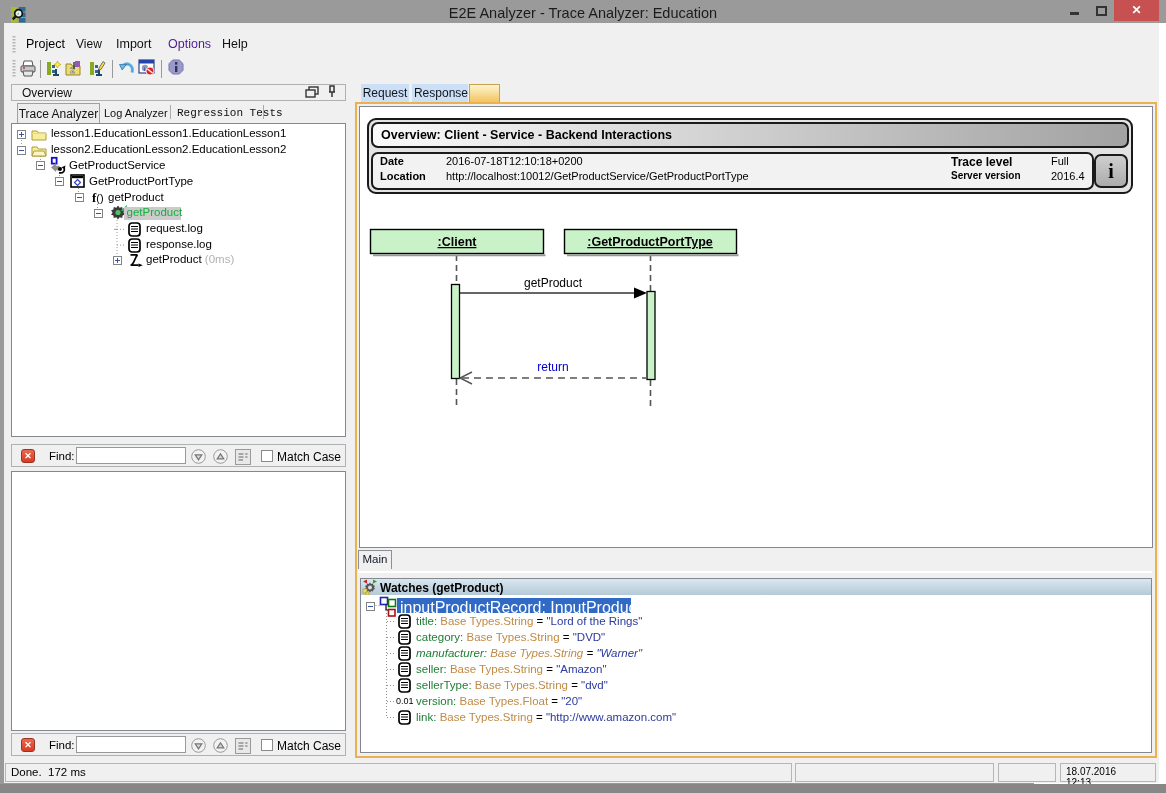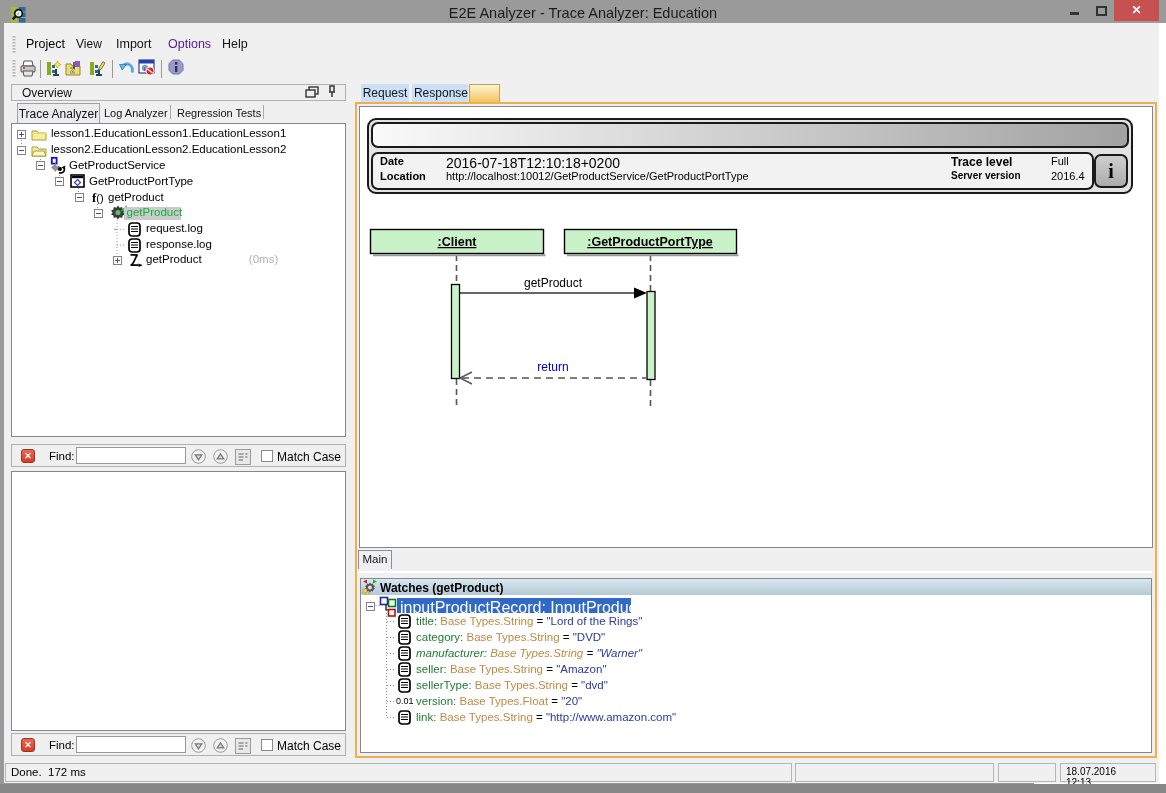--- a/index.html
+++ b/index.html
@@ -107,21 +107,21 @@
       <rect x="4" y="1" width="9" height="7" fill="none" stroke="#333" stroke-width="1.4"></rect>
       <rect x="1" y="4" width="9" height="7" fill="#f0f0f0" stroke="#333" stroke-width="1.4"></rect>
     </svg>
   <svg class="abs" style="left:326px;top:85px;" width="12" height="14">
       <path d="M4 1 L8 1 L8 7 L4 7 Z M3 7 L9 7 M6 7 L6 12" fill="none" stroke="#333" stroke-width="1.5"></path>
     </svg>
 
   <div class="abs" style="left:17px;top:103px;width:83px;height:20px;background:#ececec;border:1px solid #9aa0a6;border-bottom:none;text-align:center;font-size:12px;color:#111;padding-top:3px;z-index:3;">Trace Analyzer</div>
   <div class="abs" style="left:104px;top:107px;font-size:11px;color:#111;">Log Analyzer</div>
   <div class="abs" style="left:170px;top:105px;width:1px;height:14px;background:#aaa;"></div>
-  <div class="abs" style="left:177px;top:107px;font-size:11px;color:#111;">Regression Tests</div>
+  <div class="abs" style="left:177px;top:107px;font-size:11px;color:#111;font-family:Liberation Mono, monospace;">Regression Tests</div>
   <div class="abs" style="left:263px;top:105px;width:1px;height:14px;background:#aaa;"></div>
 
   <div class="abs panelborder" style="left:11px;top:123px;width:335px;height:314px;"></div>
   <svg class="abs" style="left:11px;top:121px;" width="335" height="316" viewBox="0 0 335 316">
     <g stroke="#999" stroke-width="1" stroke-dasharray="1,2">
       <line x1="10.5" y1="19" x2="10.5" y2="24.5"></line>
       <line x1="29.5" y1="35" x2="29.5" y2="39.5"></line>
       <line x1="26.5" y1="44.5" x2="29" y2="44.5"></line>
       <line x1="48.5" y1="51" x2="48.5" y2="55.5"></line>
       <line x1="45.5" y1="60.5" x2="48" y2="60.5"></line>
@@ -208,21 +208,21 @@
   <div class="row" style="left:146px;top:238px;">response.log</div>
 
   <div class="exp" style="left:113px;top:256px;">
       <i class="h"></i>
       <i class="v"></i>
     </div>
   <svg class="ticon" style="left:128px;top:253px;" width="17" height="15">
       <path d="M2.5 1.8 L9.5 1.8 M9.5 1.8 C6.5 5, 7.5 8, 3.5 12.2 M2.5 12.2 L10.5 12.2" fill="none" stroke="#000" stroke-width="1.7"></path>
       <polygon points="10.5,10.4 14.8,12.2 10.5,14" fill="#000"></polygon>
     </svg>
-  <div class="row" style="left:146px;top:253px;">getProduct <span style="color:#b2b2b2;margin-left:44px;">(0ms)</span></div>
+  <div class="row" style="left:146px;top:253px;">getProduct <span style="color:#b2b2b2;">(0ms)</span></div>
 
   <div class="abs" style="left:11px;top:444px;width:335px;height:23px;background:#f0f0f0;border:1px solid #b0b0b0;"></div>
   <div class="abs" style="left:21px;top:449px;width:14px;height:14px;background:linear-gradient(#e9694f,#d83c22);border:1px solid #993322;border-radius:3px;color:#fff;font-size:9px;font-weight:bold;text-align:center;line-height:12px;">✕</div>
   <div class="abs" style="left:49px;top:450px;font-size:11.5px;color:#000;">Find:</div>
   <div class="abs" style="left:76px;top:447px;width:110px;height:17px;background:#fff;border:1px solid #999;"></div>
   <svg class="abs" style="left:191px;top:449px;" width="15" height="15">
       <circle cx="7.5" cy="7.5" r="6.8" fill="#f2f2f2" stroke="#9a9a9a"></circle>
       <path d="M4.2 5.8 H10.8 L7.5 10.8 Z" fill="#d8d8d8" stroke="#777" stroke-width="1.2"></path>
     </svg>
   <svg class="abs" style="left:213px;top:449px;" width="15" height="15">
@@ -267,24 +267,25 @@
   <div class="abs" style="left:361px;top:84px;width:48px;height:18px;background:#cbe0f6;text-align:center;font-size:12px;color:#14161a;padding-top:2px;">Request</div>
   <div class="abs" style="left:412px;top:84px;width:56px;height:18px;background:#cbe0f6;text-align:right;font-size:12px;color:#14161a;padding-top:2px;">Response</div>
   <div class="abs" style="left:469px;top:84px;width:31px;height:18px;background:linear-gradient(#fdf4d0,#f2c45e);border:1px solid #c9a14e;border-bottom:none;text-align:center;font-size:12px;color:#14161a;padding-top:16px;">UML</div>
 
   <div class="abs" style="left:355px;top:102px;width:802px;height:656px;border:2px solid #edb04e;background:#f0f0f0;"></div>
 
   <div class="abs panelborder" style="left:359px;top:106px;width:794px;height:442px;"></div>
 
   <div class="abs" style="left:367px;top:118px;width:766px;height:76px;background:#e3e3e3;border:2px solid #1a1a1a;border-radius:9px;"></div>
   <div class="abs" style="left:371px;top:122px;width:758px;height:26px;background:linear-gradient(to right,#fafafa,#a2a2a2);border:2px solid #1a1a1a;border-radius:7px;"></div>
+  <div class="abs" style="left:381px;top:128px;font-size:12.5px;font-weight:bold;color:#000;">Overview: Client - Service - Backend Interactions</div>
   <div class="abs" style="left:371px;top:152px;width:723px;height:38px;background:#f2f2f2;border:2px solid #1a1a1a;border-radius:7px;"></div>
   <div class="abs" style="left:1094px;top:154px;width:34px;height:34px;background:linear-gradient(#cfcfcf,#ababab);border:2px solid #1a1a1a;border-radius:7px;text-align:center;font-family:'Liberation Serif',serif;font-weight:bold;font-size:20px;line-height:31px;color:#000;">i</div>
   <div class="abs" style="left:380px;top:155px;font-size:11px;font-weight:bold;color:#000;">Date</div>
-  <div class="abs" style="left:446px;top:155px;font-size:14px;color:#000;">2016-07-18T12:10:18+0200</div>
+  <div class="abs" style="left:446px;top:155px;font-size:11px;color:#000;">2016-07-18T12:10:18+0200</div>
   <div class="abs" style="left:380px;top:170px;font-size:11px;font-weight:bold;color:#000;">Location</div>
   <div class="abs" style="left:446px;top:170px;font-size:11px;color:#000;">http://localhost:10012/GetProductService/GetProductPortType</div>
   <div class="abs" style="left:951px;top:155px;font-size:12px;font-weight:bold;color:#000;">Trace level</div>
   <div class="abs" style="left:1051px;top:155px;font-size:11px;color:#000;">Full</div>
   <div class="abs" style="left:951px;top:170px;font-size:10px;font-weight:bold;color:#000;">Server version</div>
   <div class="abs" style="left:1051px;top:170px;font-size:11px;color:#000;">2016.4</div>
 
   <svg class="abs" style="left:360px;top:200px;" width="420" height="220" viewBox="0 0 420 220">
 
     <line x1="96.5" y1="55" x2="96.5" y2="85" stroke="#555" stroke-width="1.6" stroke-dasharray="6,4"></line>

